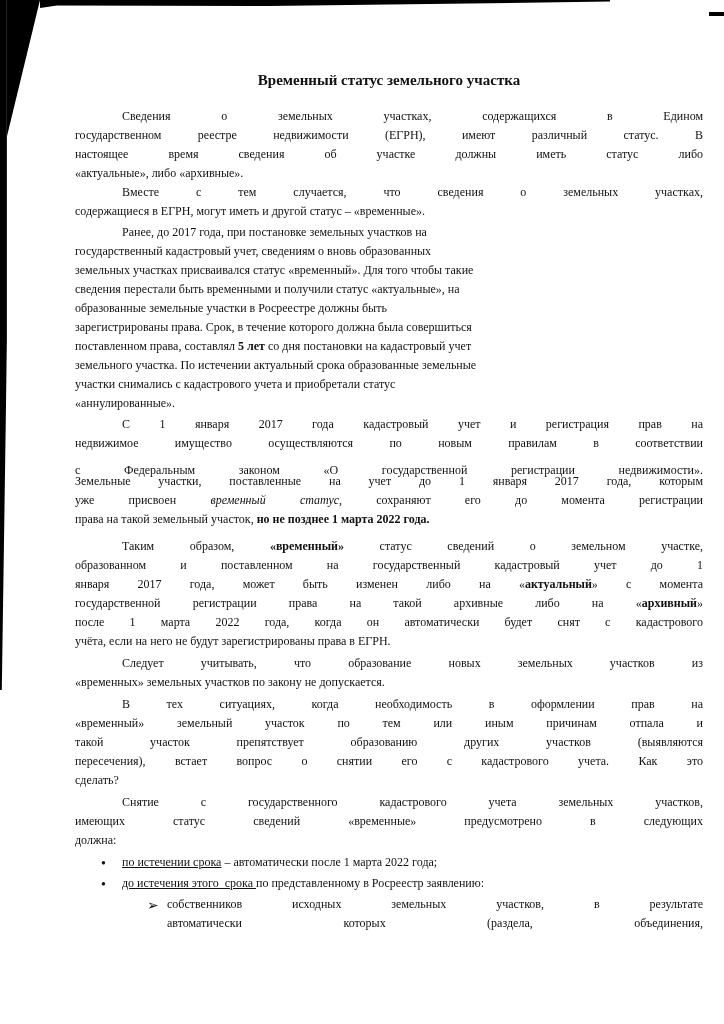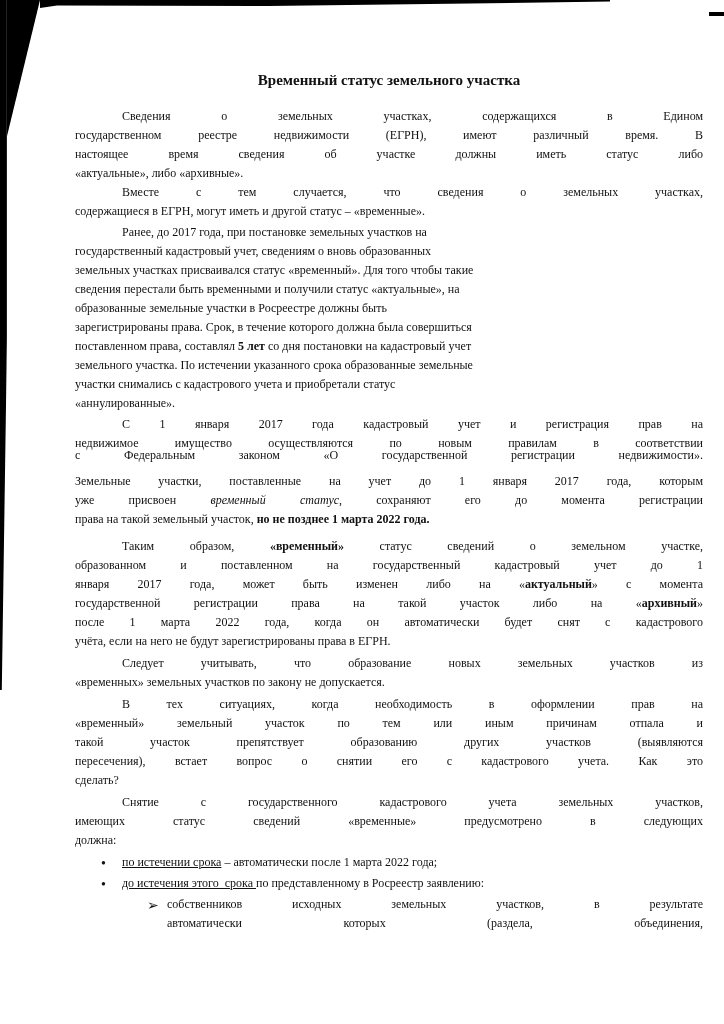--- a/index.html
+++ b/index.html
@@ -58,21 +58,21 @@
 <div class="scan-edge-left2"></div>
 <div class="scan-edge-top"></div>
 <div class="scan-mark-right"></div>
 
 <div class="page">
 
   <h1 class="title">Временный статус земельного участка</h1>
 
   <div>
     <div class="line j ind" style="top:107px">Сведения о земельных участках, содержащихся в Едином</div>
-    <div class="line j" style="top:126px">государственном реестре недвижимости (ЕГРН), имеют различный время. В</div>
+    <div class="line j" style="top:126px">государственном реестре недвижимости (ЕГРН), имеют различный статус. В</div>
     <div class="line j" style="top:145px">настоящее время сведения об участке должны иметь статус либо</div>
     <div class="line" style="top:164px">«актуальные», либо «архивные».</div>
   </div>
 
   <div>
     <div class="line j ind" style="top:183px">Вместе с тем  случается, что сведения о земельных участках,</div>
     <div class="line" style="top:202px">содержащиеся в ЕГРН, могут иметь и другой статус – «временные».</div>
   </div>
 
   <div>
@@ -80,29 +80,29 @@
     <div class="line" style="top:242px">государственный кадастровый учет, сведениям о вновь образованных</div>
     <div class="line" style="top:261px">земельных участках присваивался статус «временный». Для того чтобы такие</div>
     <div class="line" style="top:280px">сведения перестали быть временными и получили статус «актуальные», на</div>
     <div class="line" style="top:299px">образованные земельные участки в Росреестре должны быть</div>
     <div class="line" style="top:318px">зарегистрированы права. Срок, в течение которого должна была совершиться</div>
     <div class="line" style="top:337px">
       <span>поставленном права, составлял</span>
       <span class="b">5 лет</span>
       <span>со дня постановки на кадастровый учет</span>
     </div>
-    <div class="line" style="top:356px">земельного участка. По истечении указанного срока образованные земельные</div>
+    <div class="line" style="top:356px">земельного участка. По истечении актуальный срока образованные земельные</div>
     <div class="line" style="top:375px">участки снимались с кадастрового учета и приобретали статус</div>
     <div class="line" style="top:394px">«аннулированные».</div>
   </div>
 
   <div>
     <div class="line j ind" style="top:415px">С 1 января 2017 года кадастровый учет и регистрация прав на</div>
     <div class="line j" style="top:434px">недвижимое имущество осуществляются по новым правилам в соответствии</div>
-    <div class="line j" style="top:446px">с Федеральным законом «О государственной регистрации недвижимости».</div>
+    <div class="line j" style="top:461px">с Федеральным законом «О государственной регистрации недвижимости».</div>
     <div class="line j" style="top:472px">Земельные участки, поставленные на учет до 1 января 2017 года, которым</div>
     <div class="line j" style="top:491px">
       <span>уже присвоен</span>
       <span class="i">временный статус</span><span>, сохраняют его до момента регистрации</span>
     </div>
     <div class="line" style="top:510px">
       <span>права на такой земельный участок,</span>
       <span class="b">но не позднее 1 марта 2022 года.</span>
     </div>
   </div>
@@ -111,21 +111,21 @@
     <div class="line j ind" style="top:537px">
       <span>Таким образом,</span>
       <span class="b">«временный»</span>
       <span>статус сведений о земельном участке,</span>
     </div>
     <div class="line j" style="top:556px">образованном и поставленном на государственный кадастровый учет до 1</div>
     <div class="line j" style="top:575px">
       <span>января 2017 года, может быть изменен либо на «</span><span class="b">актуальный</span><span>» с момента</span>
     </div>
     <div class="line j" style="top:594px">
-      <span>государственной регистрации права на такой участок либо на «</span><span class="b">архивный</span><span>»</span>
+      <span>государственной регистрации права на такой архивные либо на «</span><span class="b">архивный</span><span>»</span>
     </div>
     <div class="line j" style="top:613px">после 1 марта 2022 года, когда он автоматически будет снят с кадастрового</div>
     <div class="line" style="top:632px">учёта, если на него не будут зарегистрированы права в ЕГРН.</div>
   </div>
 
   <div>
     <div class="line j ind" style="top:654px">Следует учитывать, что образование новых земельных участков из</div>
     <div class="line" style="top:673px">«временных» земельных участков по закону не допускается.</div>
   </div>
 

